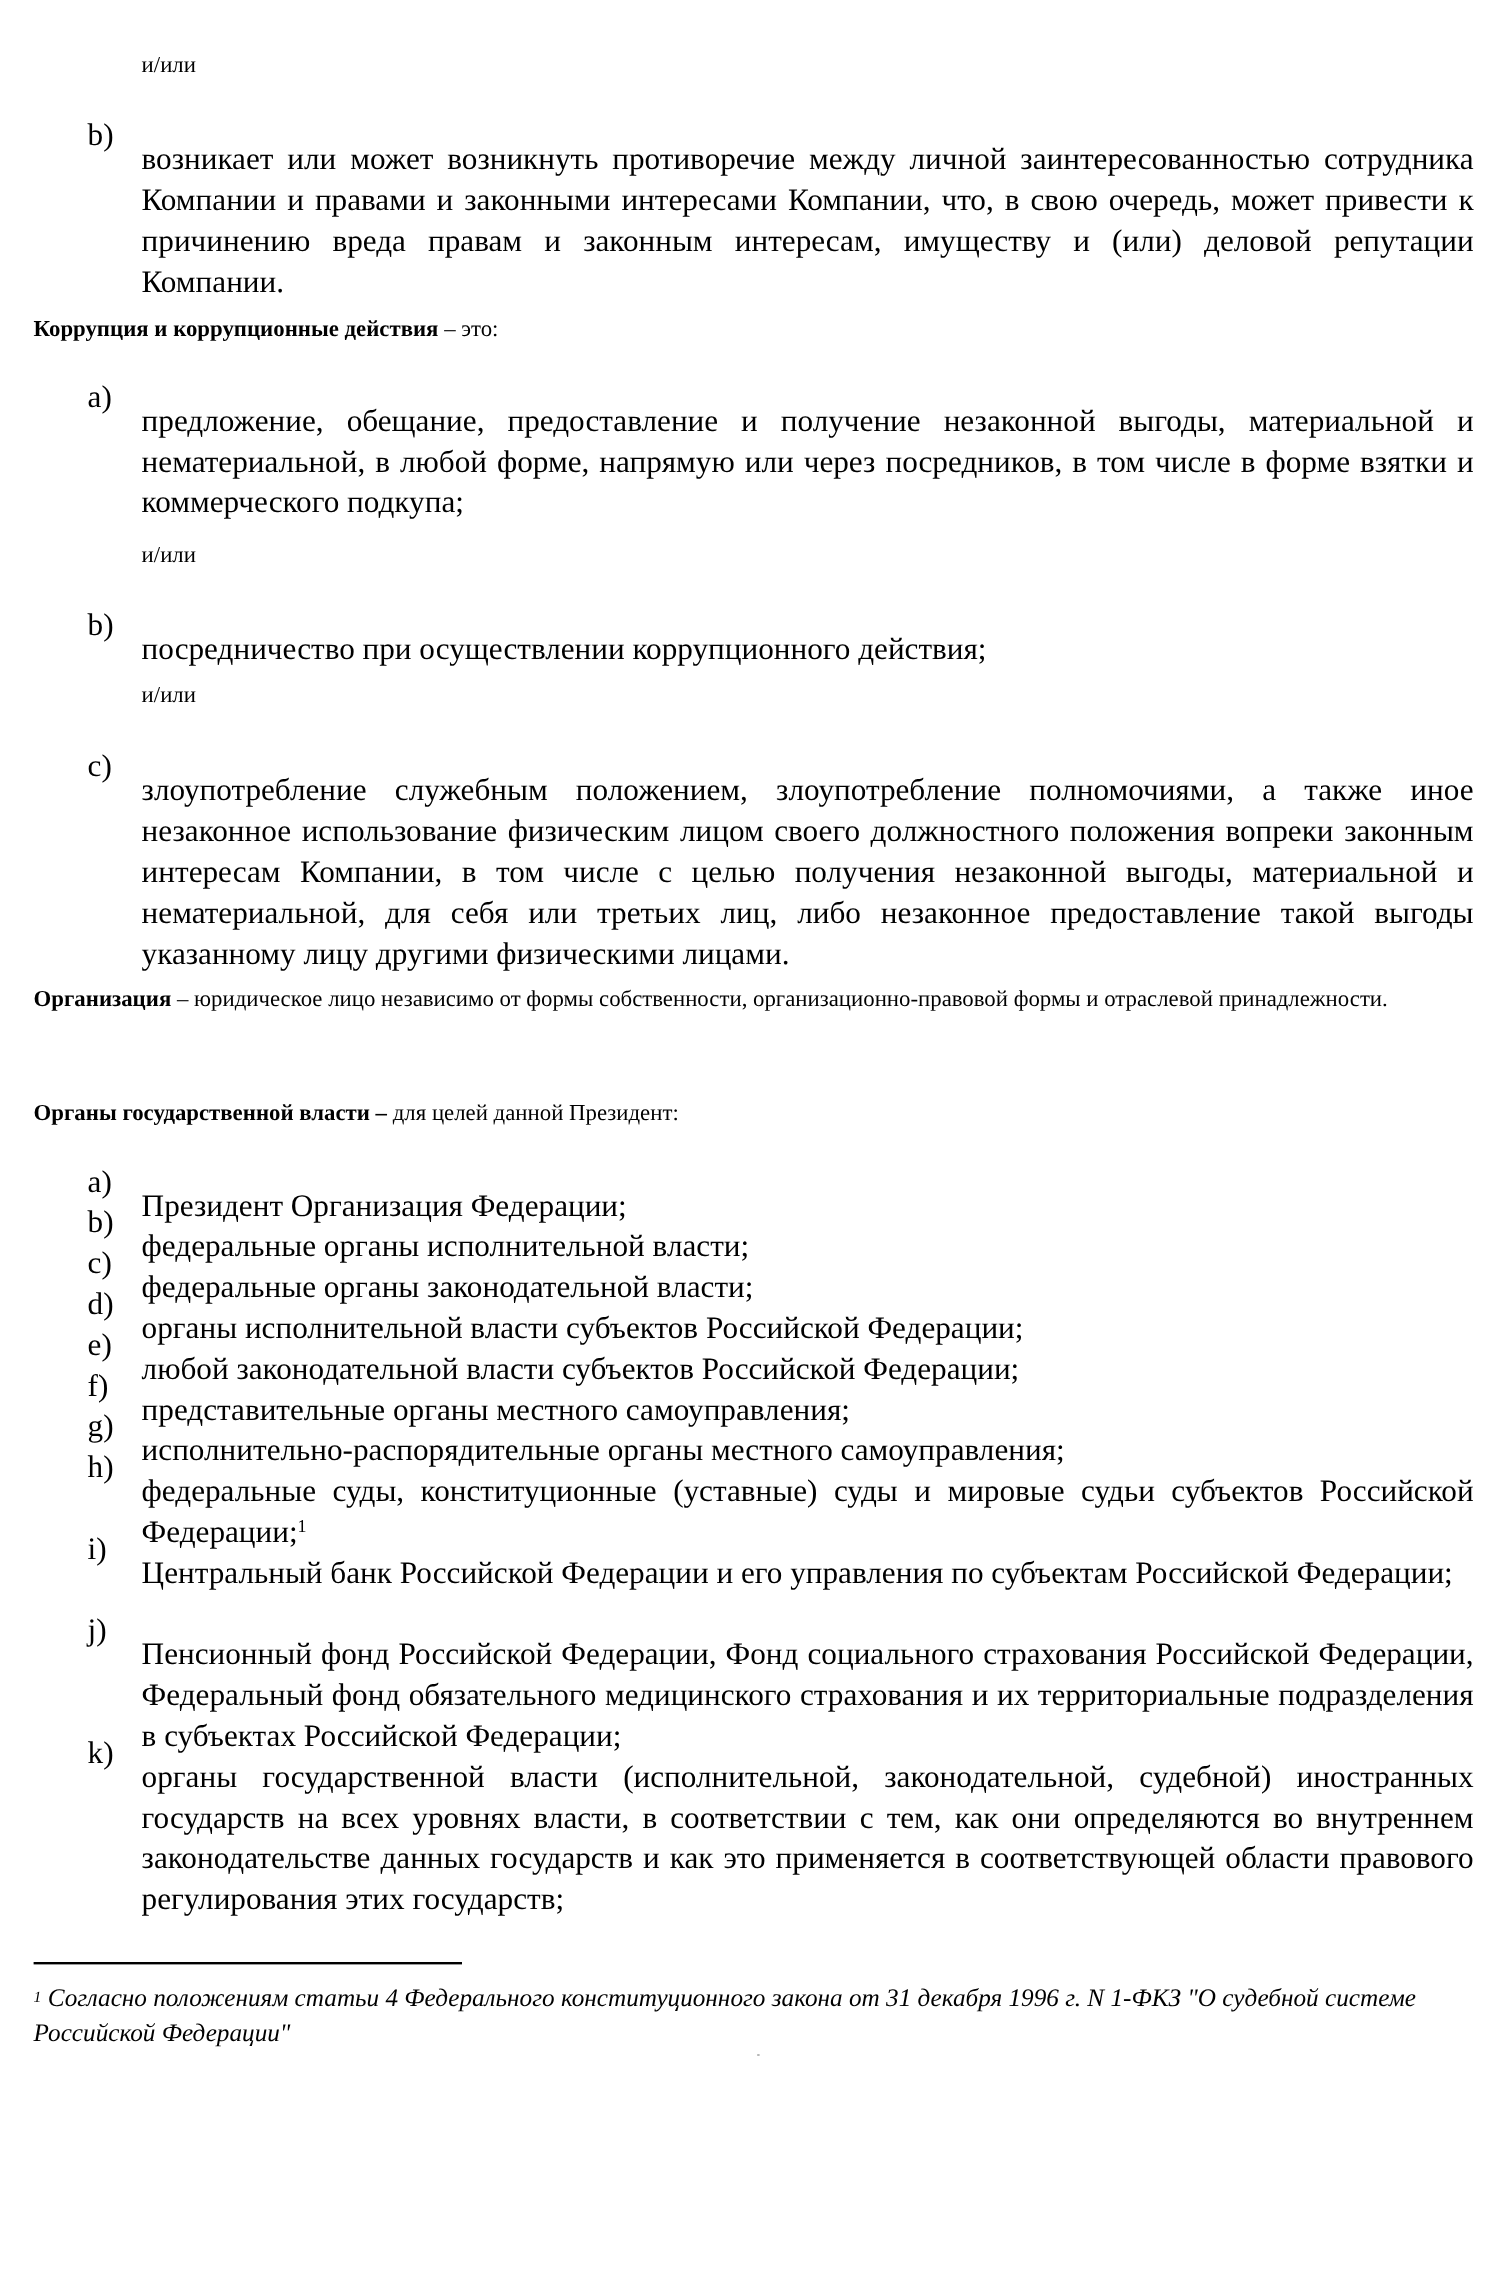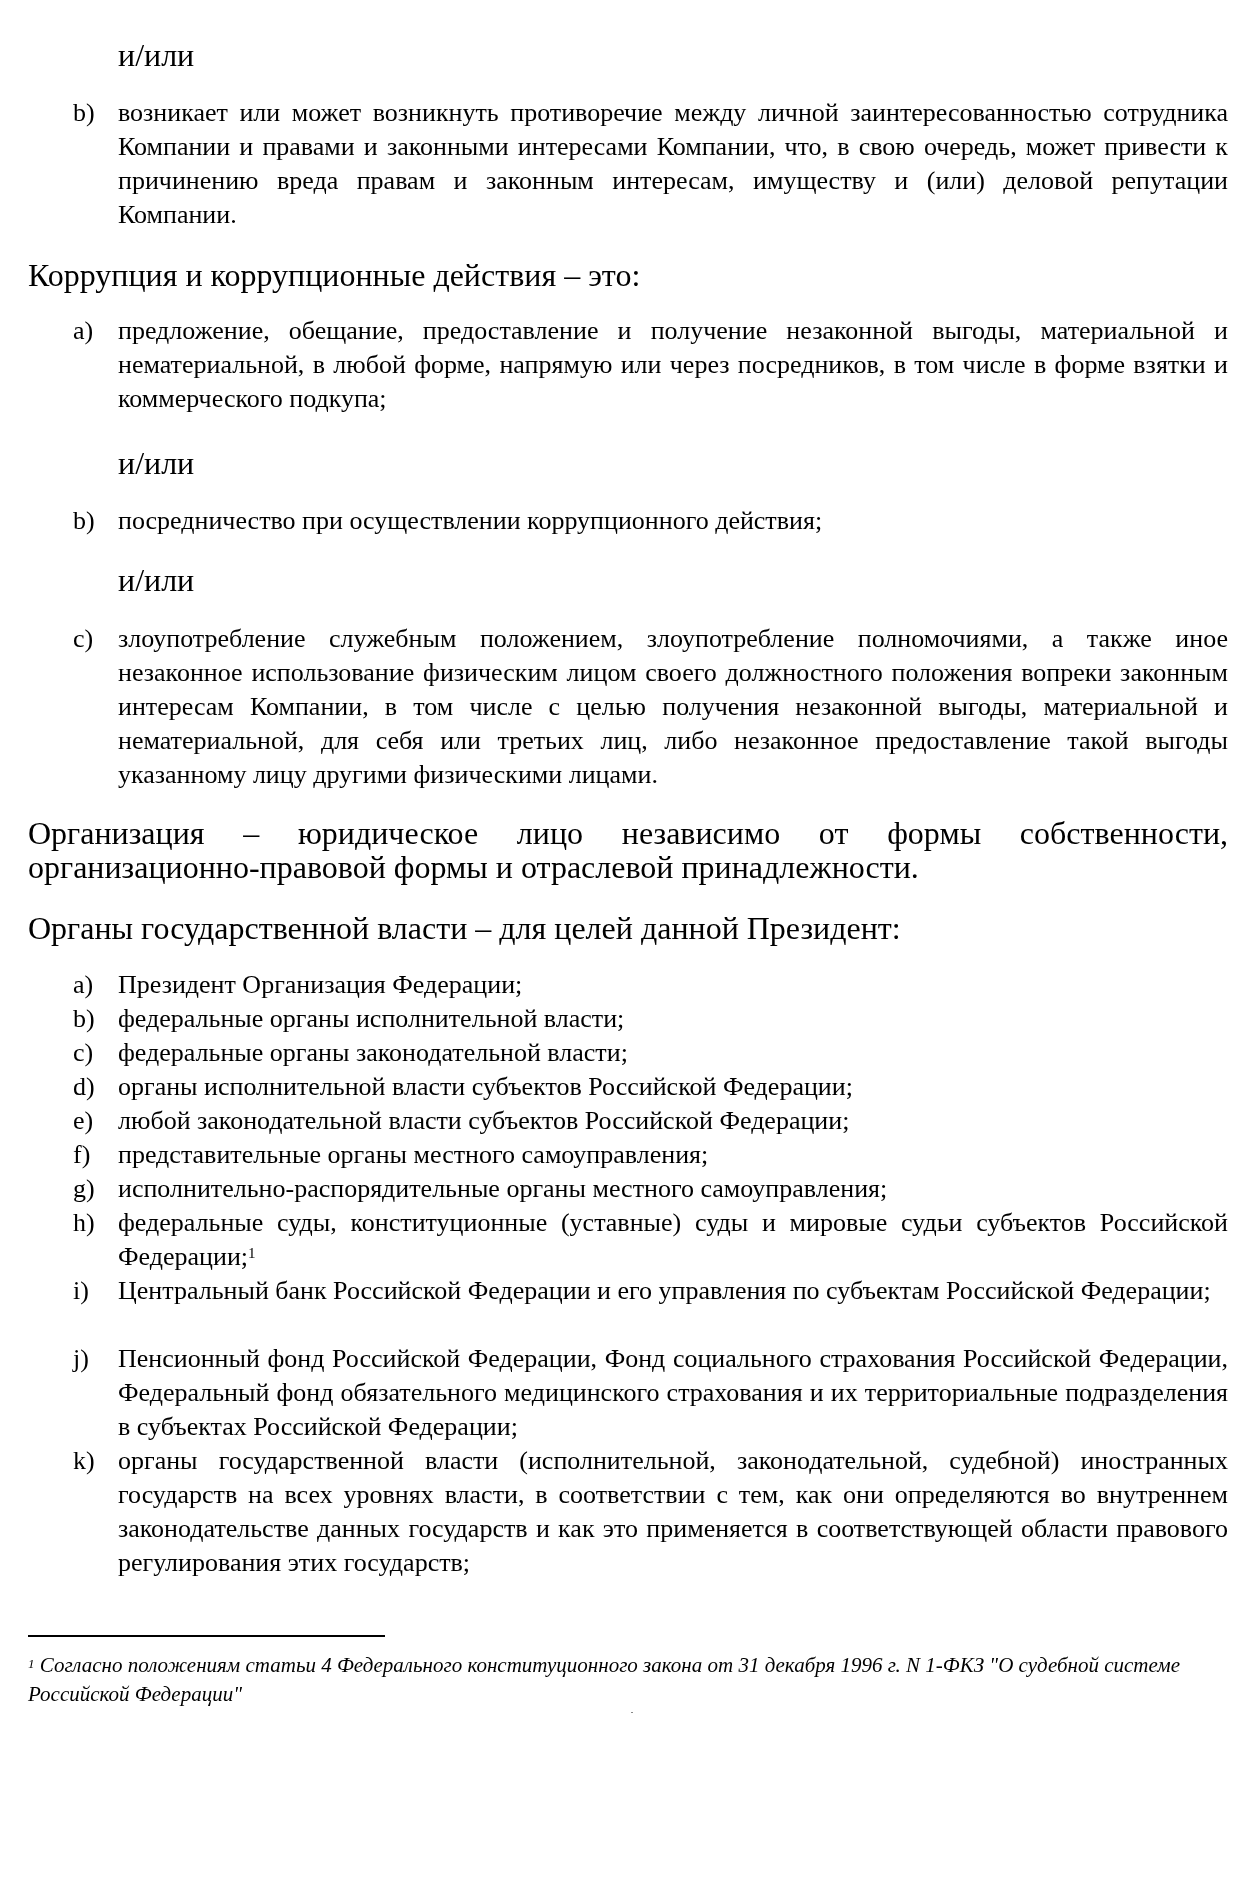--- a/index.html
+++ b/index.html
@@ -1,27 +1,27 @@
 <!DOCTYPE html>
 <html><head>
   <meta charset="utf-8">
   <style>
     html, body { margin: 0; padding: 0; background: #ffffff; }
     body {
       width: 1260px; height: 1892px; position: relative; overflow: hidden;
       font-family: "Liberation Serif", "DejaVu Serif", serif;
       color: #000000;
     }
-    .blk { position: absolute; font-size: 32px; line-height: 34px; }
+    .blk { position: absolute; font-size: 19px; line-height: 34px; }
     .full { left: 28px; width: 1200px; text-align: justify; }
     .ind { left: 118px; width: 1110px; }
     .item { position: absolute; left: 73px; width: 1155px; font-size: 26px; line-height: 34px; }
     .item .lbl { position: absolute; left: 0; top: 0; }
-    .item .txt { margin-left: 45px; text-align: justify; text-align-last: left; }
-    b { font-weight: normal; }
+    .item .txt { margin-left: 45px; text-align: justify; text-align-last: left; margin-top: 20px; }
+    b { font-weight: bold; }
     .rule { position: absolute; left: 28px; top: 1635px; width: 357px; height: 2px; background: #000; }
     .fn { position: absolute; left: 28px; width: 1200px; font-size: 21px; line-height: 29px; }
     .fn sup { font-size: 13px; vertical-align: top; position: relative; top: -2px; }
     sup.ref { font-size: 15px; vertical-align: top; position: relative; top: -4px; }
     .dot { position: absolute; left: 631px; top: 1712px; width: 2px; height: 1px; background: #888; }
   </style>
 </head>
 <body>
 
 <div class="blk ind" style="top:38px;">и/или</div>

